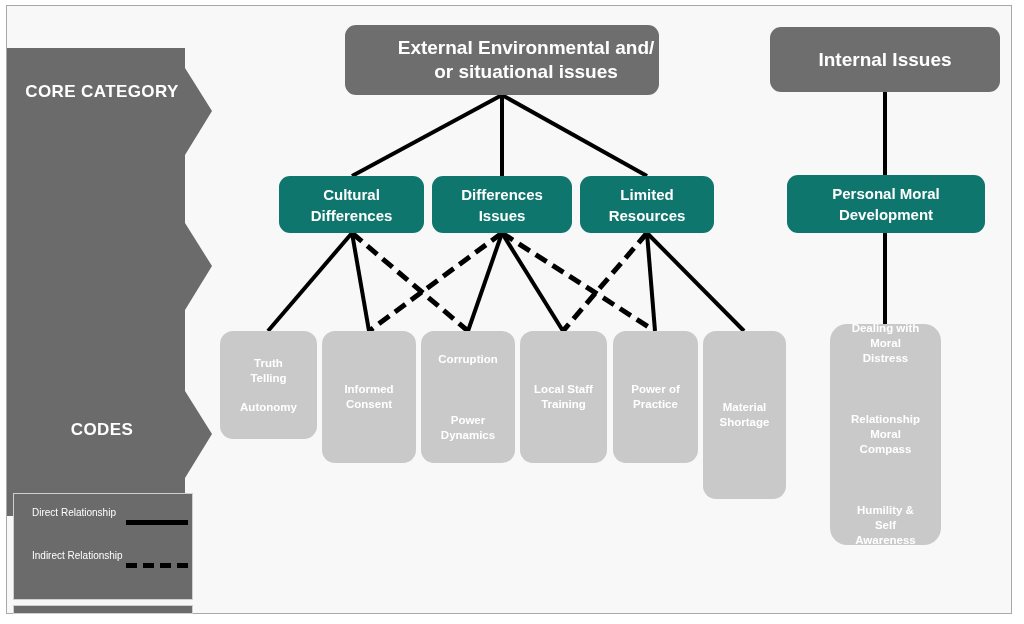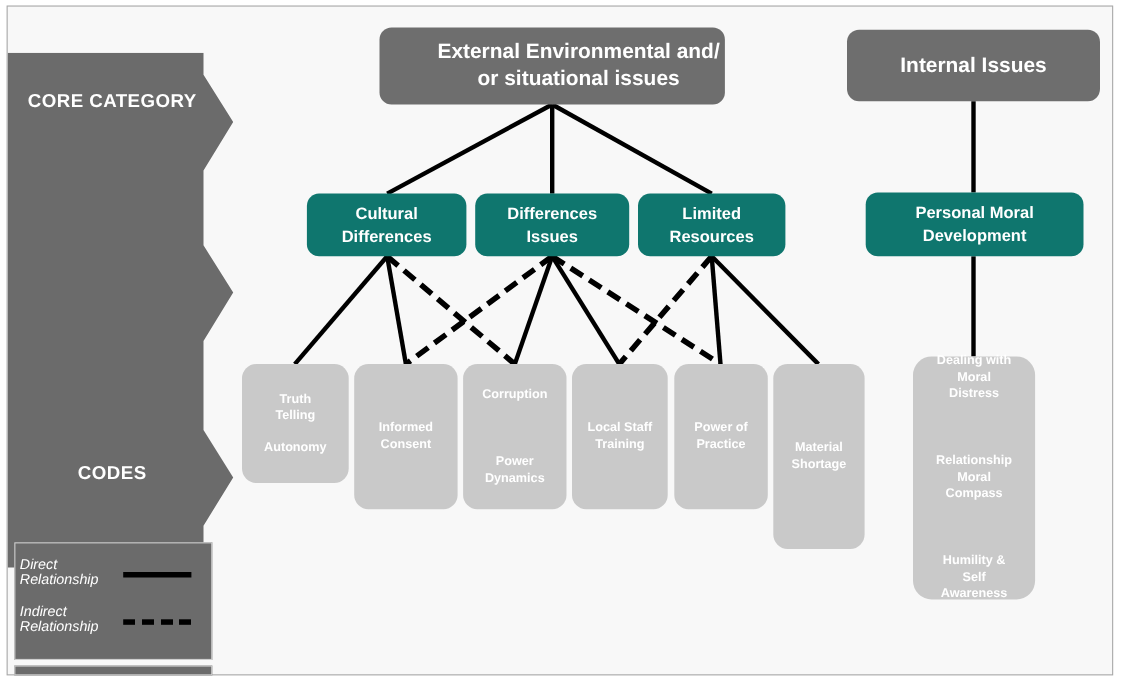--- a/index.html
+++ b/index.html
@@ -60,26 +60,25 @@
     left: 13px;
     top: 493px;
     width: 180px;
     height: 107px;
     background: #6b6b6b;
     border: 1px solid #cfcfcf;
     box-sizing: border-box;
   }
   .legend-row {
     position: absolute;
-    left: 4px;
+    left: 18px;
     width: 166px;
     color: #ffffff;
-    font-size: 13px;
+    font-size: 10px;
     line-height: 14px;
-    font-style: italic;
   }
   #legend-direct { top: 12px; }
   #legend-indirect { top: 55px; }
   .legend-text { display: inline-block; width: 92px; }
   .legend-line-solid {
     position: absolute;
     left: 94px;
     top: 14px;
     width: 62px;
     height: 5px;

